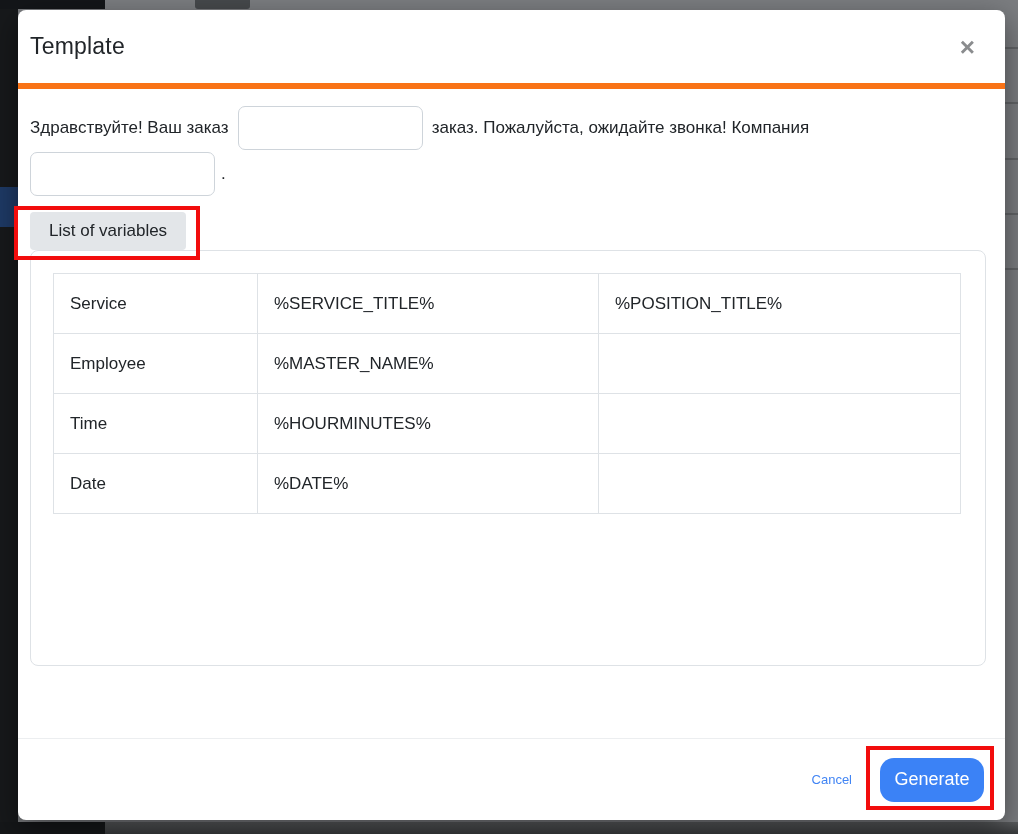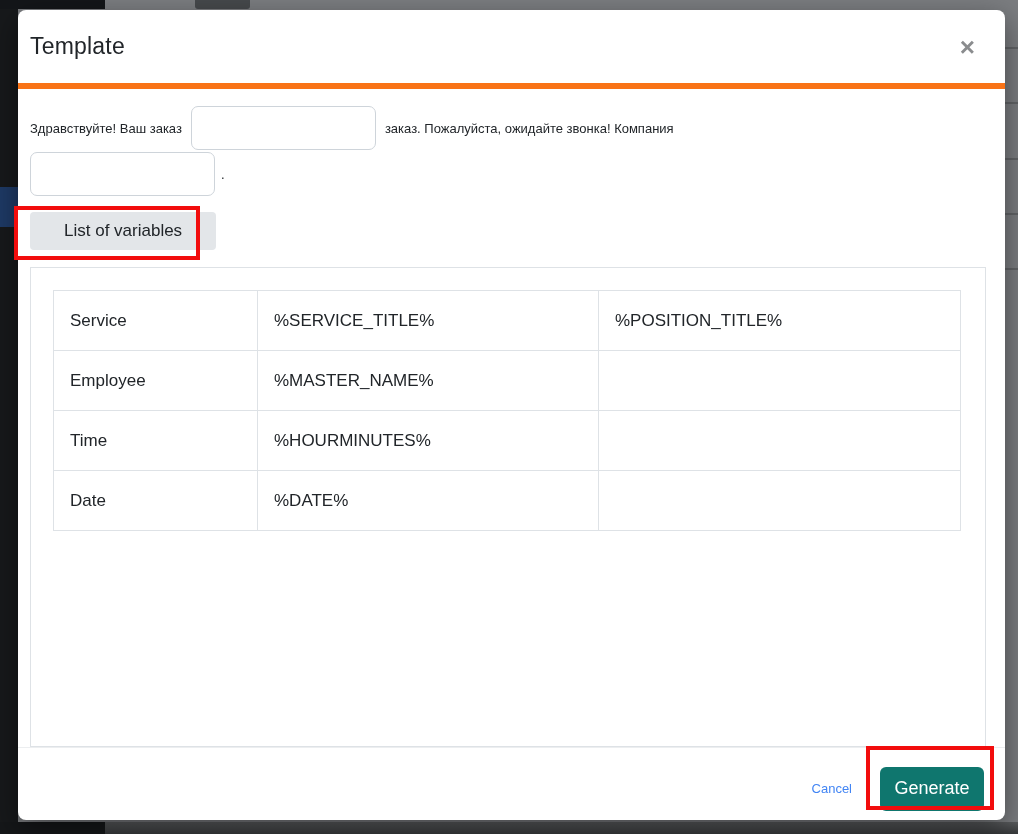--- a/index.html
+++ b/index.html
@@ -39,43 +39,42 @@
   .modal-close {
     font-size: 26px; font-weight: 700; color: #8a8c8e; line-height: 1;
     background: none; border: none; cursor: pointer; padding: 2px 6px;
     font-family: "Liberation Sans", sans-serif;
   }
 
   .modal-body { flex: 1 1 auto; padding: 17px 18px 0 12px; font-size: 17px; }
 
   .tpl-line { display: flex; align-items: center; flex-wrap: nowrap; }
   .tpl-line.second { margin-top: 2px; }
-  .tpl-text { white-space: pre; font-size: 13px; color: #212529; }
+  .tpl-text { white-space: pre; font-size: 17px; color: #212529; }
   .tpl-input {
     width: 185px; height: 44px;
     border: 1px solid #ced4da; border-radius: 7px;
     margin: 0 9px; padding: 0 10px;
     font-size: 16px; font-family: "Liberation Sans", sans-serif;
     background: #fff; outline: none;
   }
   .tpl-line.second .tpl-input { margin-left: 0; margin-right: 6px; }
 
   .variables-btn {
     margin-top: 16px; margin-left: 0;
     display: inline-block;
     background: #e3e6e9; color: #212529;
     border: none; border-radius: 4px;
     font-size: 17px; font-family: "Liberation Sans", sans-serif;
-    padding: 9px 34px; cursor: pointer;
+    padding: 9px 19px; cursor: pointer;
   }
 
   .variables-card {
-    margin-top: 17px;
-    width: 956px; height: 480px;
-    border: 1px solid #dee2e6; border-radius: 0;
+    width: 956px; height: 416px;
+    border: 1px solid #dee2e6; border-radius: 8px;
     padding: 22px;
   }
   table.variables-table { border-collapse: collapse; width: 907px; table-layout: fixed; }
   .variables-table col.c1 { width: 204px; }
   .variables-table col.c2 { width: 341px; }
   .variables-table col.c3 { width: 362px; }
   .variables-table td {
     border: 1px solid #dee2e6;
     height: 60px; padding-left: 16px;
     font-size: 17px; color: #212529;
@@ -86,22 +85,22 @@
     flex: 0 0 82px; height: 82px;
     border-top: 1px solid #eceef0;
     display: flex; align-items: center; justify-content: flex-end;
     padding-right: 21px; gap: 28px;
   }
   .cancel-link {
     background: none; border: none; cursor: pointer;
     color: #4285f4; font-size: 13px; font-family: "Liberation Sans", sans-serif;
   }
   .generate-btn {
-    background: #0f766e; color: #ffffff;
-    border: none; border-radius: 6px; cursor: pointer;
+    background: #3b82f6; color: #ffffff;
+    border: none; border-radius: 14px; cursor: pointer;
     font-size: 18px; font-family: "Liberation Sans", sans-serif;
     width: 104px; height: 44px;
   }
 
   
   .annotation-box {
     position: absolute; border: 4px solid #f20d0d;
     pointer-events: none; z-index: 50; background: transparent;
   }
   .anno-variables { left: 14px; top: 206px; width: 186px; height: 54px; }

